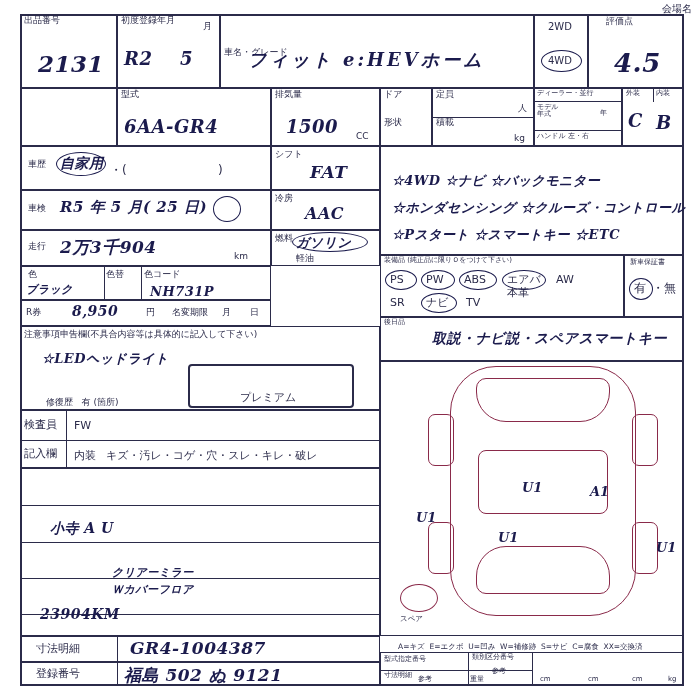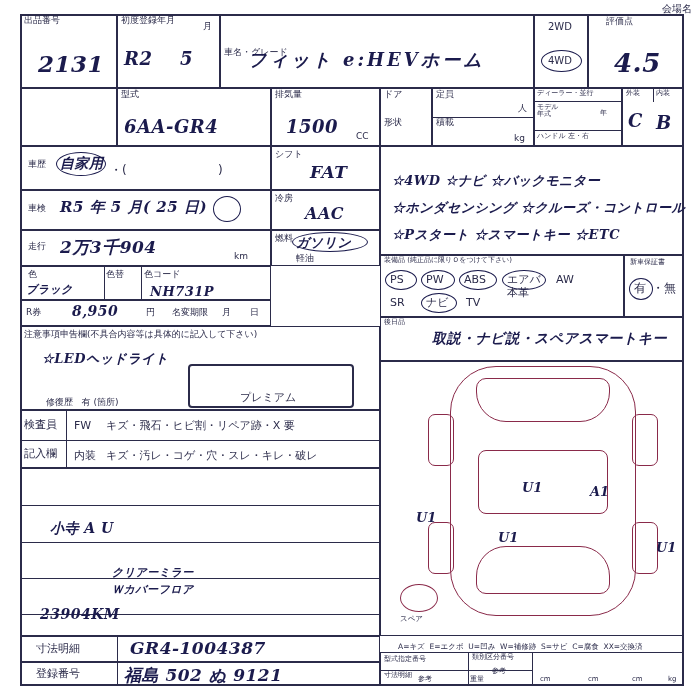--- a/index.html
+++ b/index.html
@@ -160,21 +160,20 @@
 
   <div class="box" style="left:188px;top:364px;width:166px;height:44px;border:2px solid #2b2b4a;border-radius:4px;"></div>
   <div class="lbl" style="left:240px;top:392px;font-size:11px;">プレミアム</div>
 
   <div class="box" style="left:20px;top:410px;width:360px;height:58px;"></div>
   <div class="vline" style="left:66px;top:410px;height:58px;"></div>
   <div class="hline" style="left:20px;top:440px;width:360px;"></div>
   <div class="lbl" style="left:24px;top:419px;font-size:11px;">検査員</div>
   <div class="lbl" style="left:24px;top:448px;font-size:11px;">記入欄</div>
   <div class="lbl" style="left:74px;top:420px;font-size:11px;">FW</div>
-  <div class="lbl" style="left:106px;top:420px;font-size:11px;">キズ・飛石・ヒビ割・リペア跡・X 要</div>
   <div class="lbl" style="left:74px;top:450px;font-size:11px;">内装</div>
   <div class="lbl" style="left:106px;top:450px;font-size:11px;">キズ・汚レ・コゲ・穴・スレ・キレ・破レ</div>
 
   <div class="box" style="left:20px;top:468px;width:360px;height:168px;"></div>
   <div class="hline" style="left:20px;top:505px;width:360px;"></div>
   <div class="hline" style="left:20px;top:542px;width:360px;"></div>
   <div class="hline" style="left:20px;top:578px;width:360px;"></div>
   <div class="hline" style="left:20px;top:614px;width:360px;"></div>
   <div class="hw tiny" style="left:50px;top:520px;font-size:14px;">小寺 A U</div>
   <div class="hw tiny" style="left:112px;top:565px;font-size:11px;line-height:1.5;">クリアーミラー

